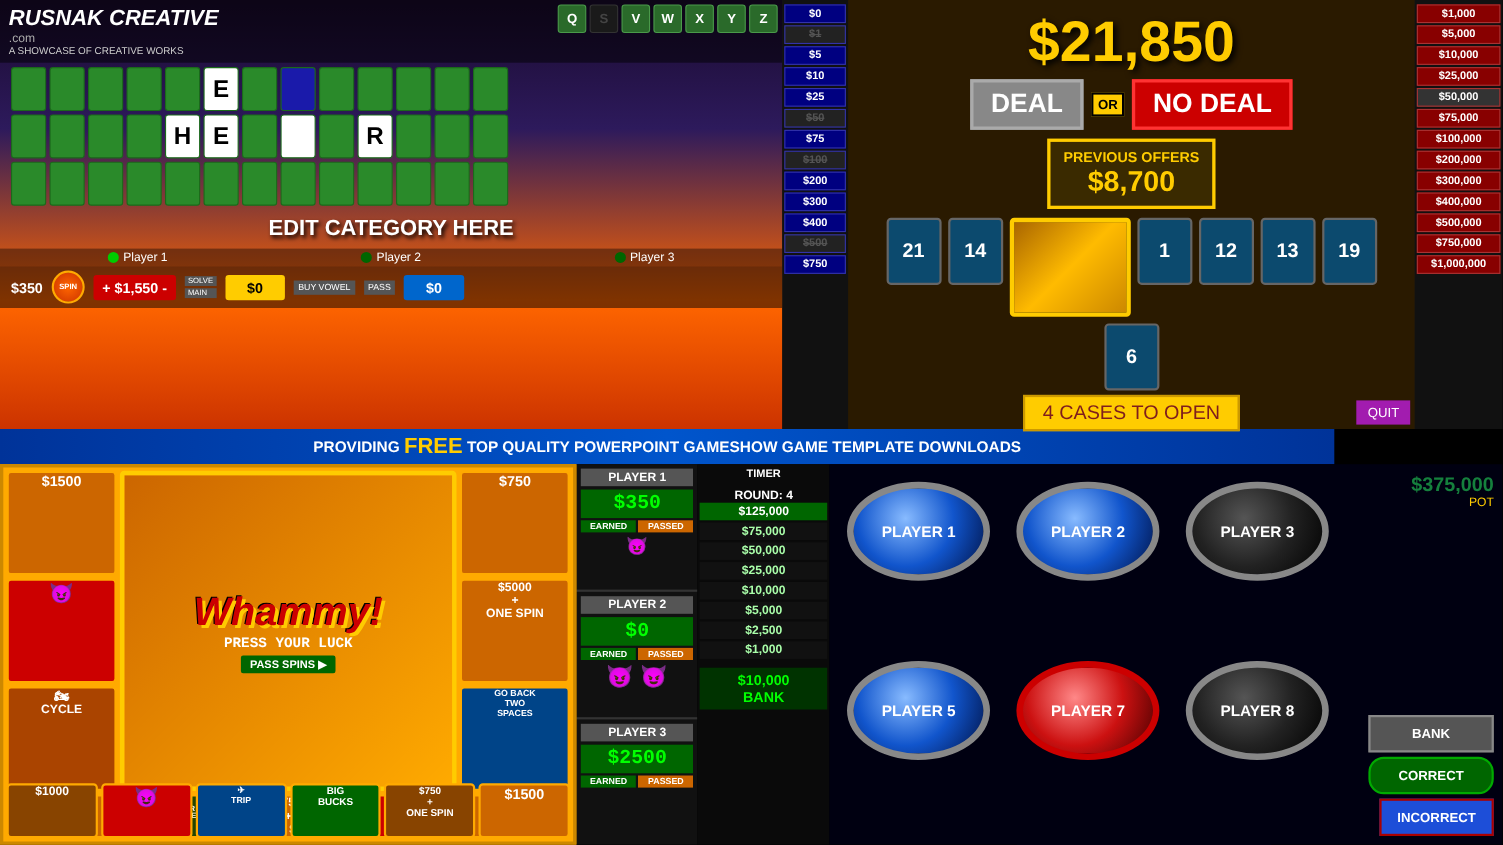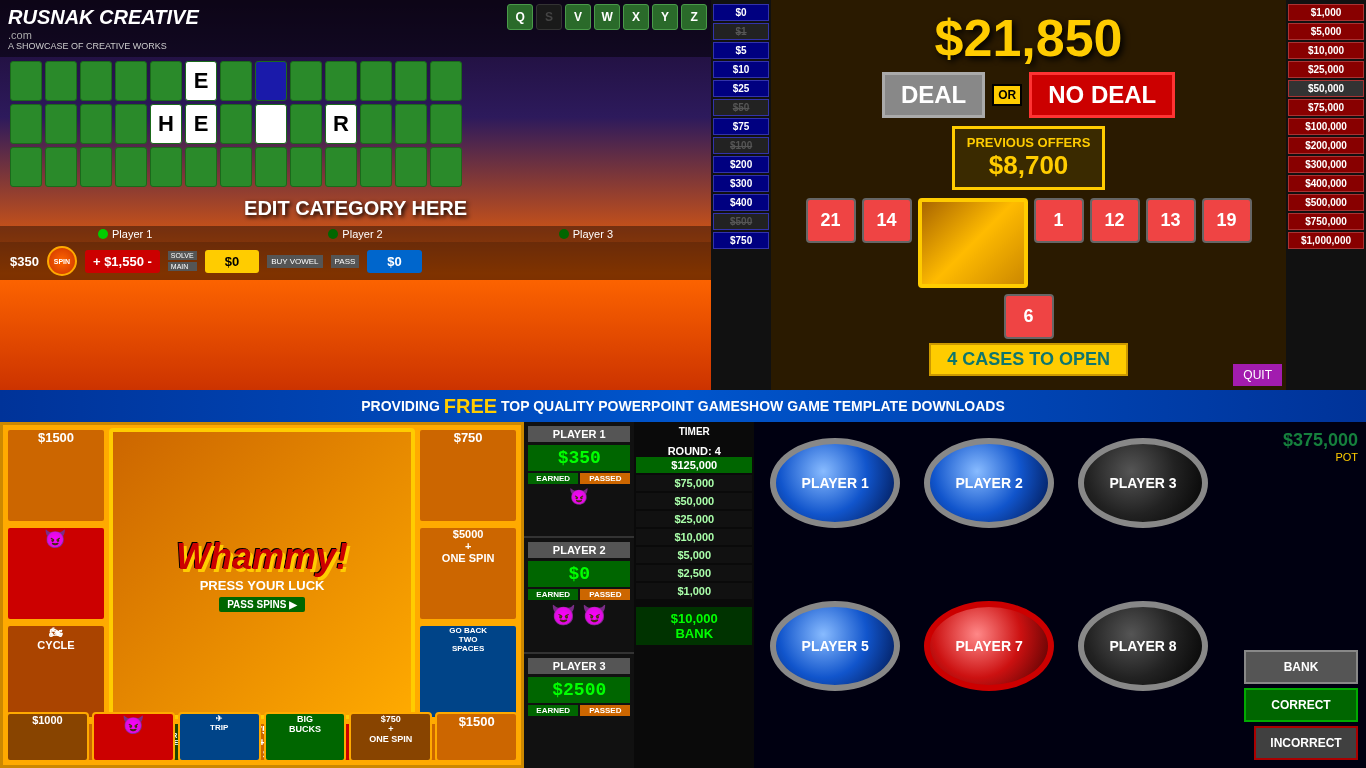--- a/index.html
+++ b/index.html
@@ -205,45 +205,45 @@
     }
 
     .prev-offers-amount {
       color: #ffcc00;
       font-size: 26px;
       font-weight: bold;
     }
 
     .briefcase {
       width: 50px;
-      height: 45px;
-      background: #ef4444;
+      height: 61px;
+      background: #0c4a6e;
       border: 2px solid #666;
       border-radius: 4px;
       display: flex;
       align-items: center;
       justify-content: center;
       color: white;
       font-size: 18px;
       font-weight: bold;
       cursor: pointer;
     }
 
     .briefcase.gold {
       background: linear-gradient(135deg, #cc8800, #ffcc00, #cc8800);
       width: 120px;
       height: 100px;
       border: 4px solid #ffaa00;
     }
 
     .cases-to-open {
       background: #ffcc00;
-      color: #0f766e;
+      color: #7f1d1d;
       font-size: 18px;
-      font-weight: bold;
+      font-weight: normal;
       padding: 4px 16px;
       border: 2px solid #cc9900;
       text-align: center;
     }
 
     .money-list-right {
       width: 80px;
       background: #111;
       display: flex;
       flex-direction: column;
@@ -256,21 +256,21 @@
       color: white;
       font-size: 10px;
       font-weight: bold;
       text-align: center;
       padding: 2px 4px;
       border: 1px solid #aa3333;
     }
 
     
     .banner {
-      width: 1366px;
+      width: 1213px;
       height: 32px;
       background: linear-gradient(90deg, #003399, #0055cc, #003399);
       display: flex;
       align-items: center;
       justify-content: center;
       color: white;
       font-size: 14px;
       font-weight: bold;
     }
 
@@ -333,20 +333,21 @@
       font-style: italic;
       font-family: 'Arial Black', Arial, sans-serif;
       text-shadow: 3px 3px 0 #ffcc00, -1px -1px 0 #000;
     }
 
     .press-luck-label {
       color: white;
       font-size: 13px;
       font-weight: bold;
       text-align: center;
+      font-family: Liberation Mono, monospace;
     }
 
     .pass-spins-btn {
       background: #006600;
       color: white;
       font-size: 10px;
       padding: 2px 8px;
       border-radius: 2px;
       cursor: pointer;
       margin-top: 4px;
@@ -478,22 +479,22 @@
       background: #555;
       color: white;
       font-size: 12px;
       font-weight: bold;
       padding: 8px 12px;
       border: 2px solid #888;
       cursor: pointer;
       text-align: center;
     }
 
-    .action-btn.correct { background: #006600; border-color: #00aa00; }
-    .action-btn.incorrect { background: #404040; border-color: #aa0000; margin-left: 10px; }
+    .action-btn.correct { background: #006600; border-color: #00aa00; border-radius: 14px; }
+    .action-btn.incorrect { background: #1d4ed8; border-color: #aa0000; margin-left: 10px; }
 
     .key-letter {
       width: 26px;
       height: 26px;
       background: #2a6a2a;
       border: 1px solid #4a9a4a;
       border-radius: 3px;
       display: flex;
       align-items: center;
       justify-content: center;

